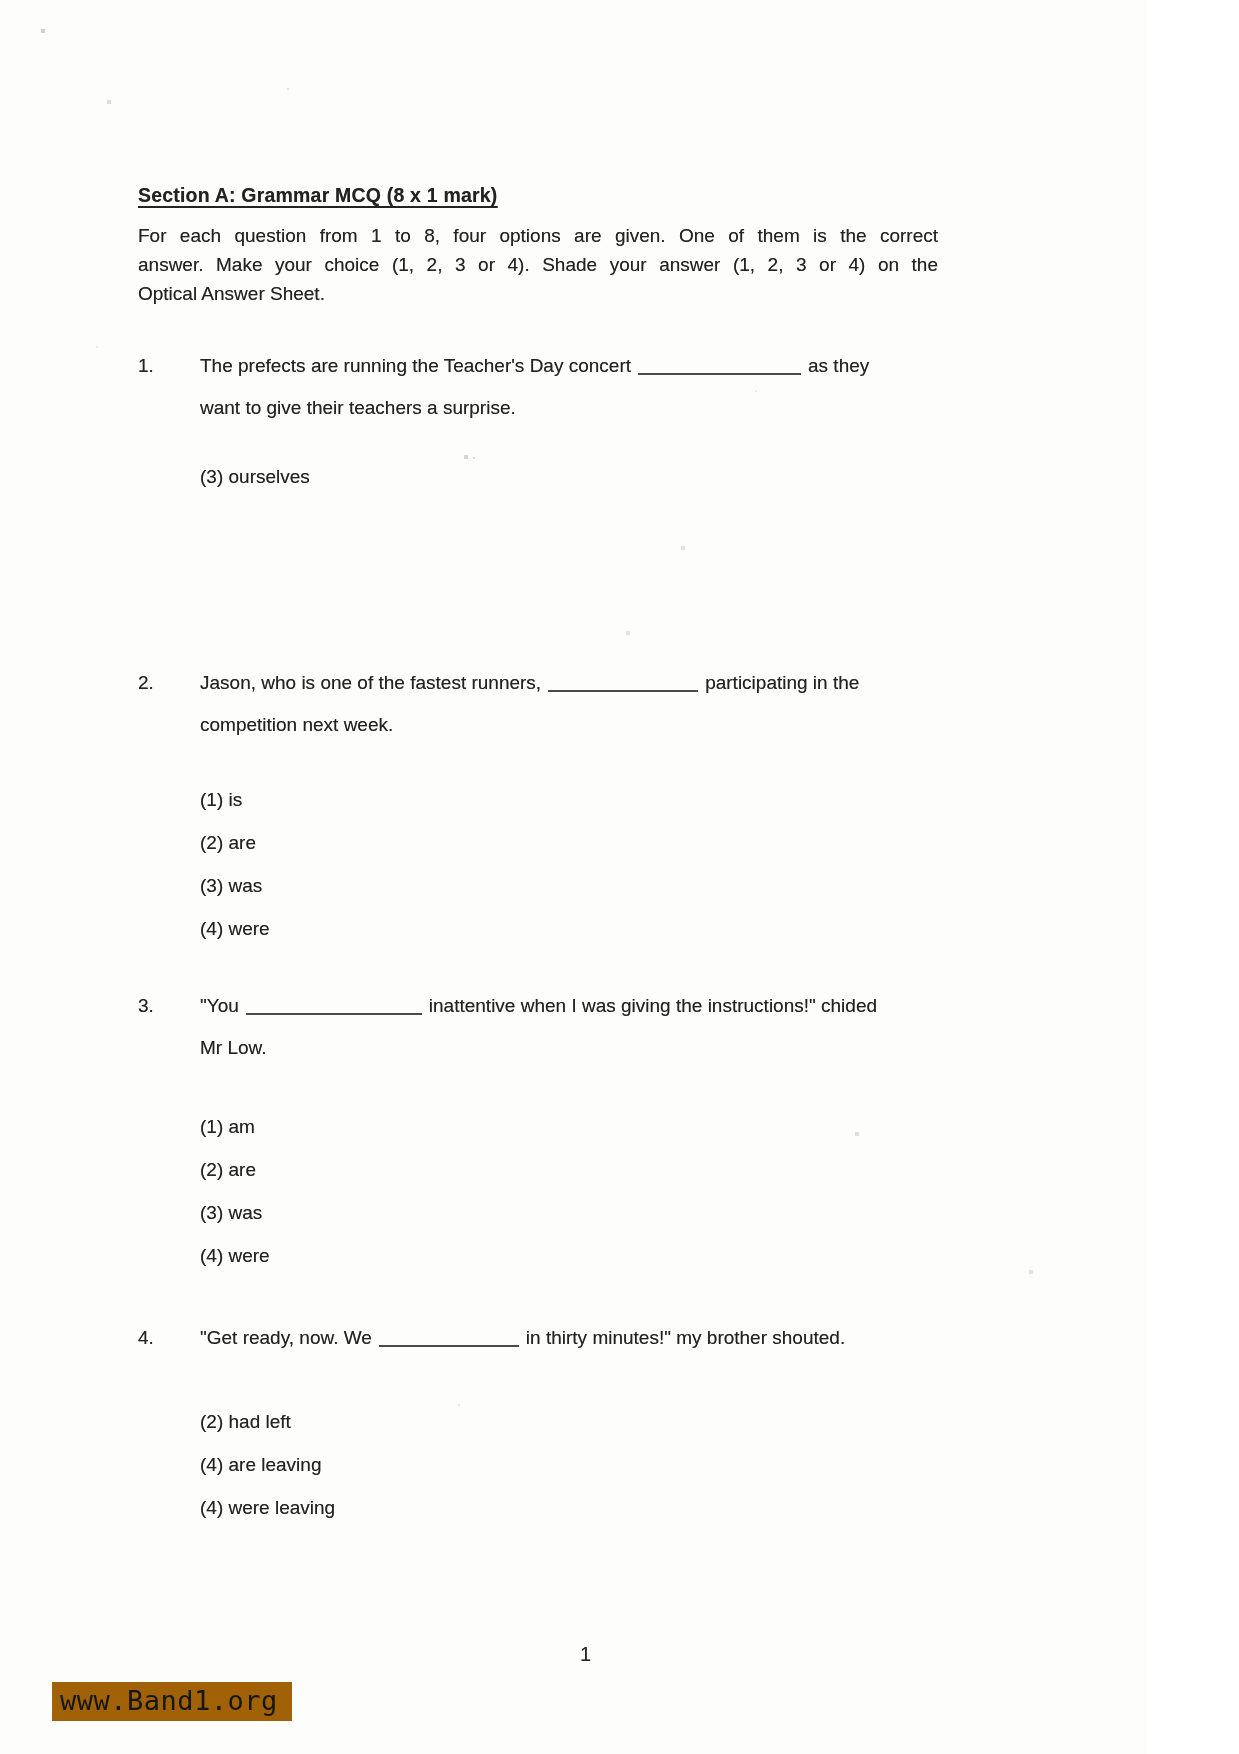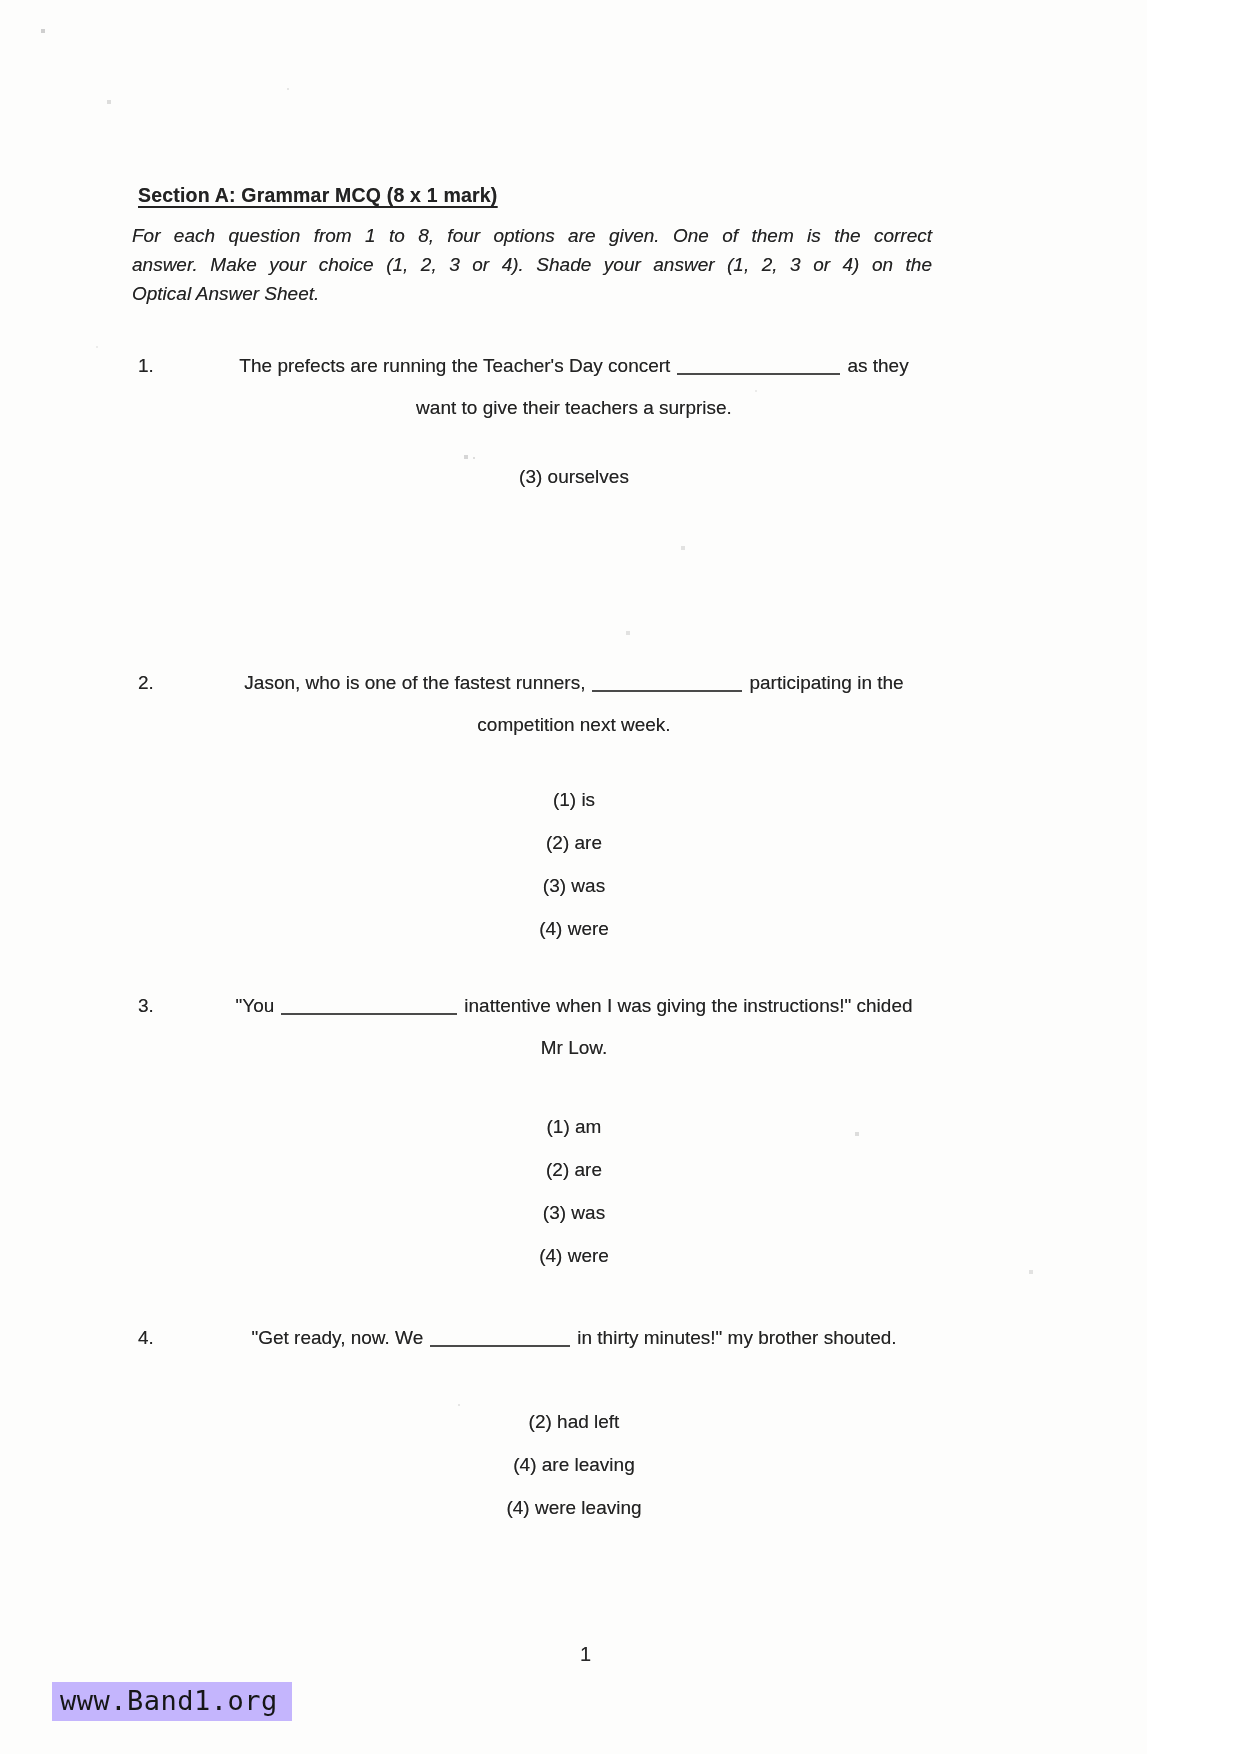--- a/index.html
+++ b/index.html
@@ -30,46 +30,44 @@
     font-size: 19.5px;
     font-weight: bold;
     text-decoration: underline;
     text-decoration-thickness: 2px;
     text-underline-offset: 4px;
     letter-spacing: 0.2px;
     white-space: nowrap;
   }
   .instructions {
     position: absolute;
-    left: 132px;
+    left: 138px;
     top: 221px;
     width: 800px;
     font-size: 19px;
     line-height: 29px;
-    font-style: italic;
   }
   .instr-line.justify {
     text-align: justify;
     text-align-last: justify;
   }
   .question {
     position: absolute;
     left: 138px;
     width: 810px;
     display: flex;
     font-size: 19px;
   }
   .qnum {
     width: 62px;
     flex: 0 0 62px;
     line-height: 42px;
   }
   .qbody {
     flex: 1;
-    text-align: center;
   }
   .qline {
     line-height: 42px;
     white-space: nowrap;
   }
   .blank {
     display: inline-block;
     border-bottom: 2px solid #4a4a4a;
     height: 14px;
     position: relative;
@@ -100,21 +98,21 @@
     font-size: 20px;
     color: #2a2a2a;
   }
   .watermark {
     position: absolute;
     left: 52px;
     top: 1682px;
     font-family: "DejaVu Sans Mono", monospace;
     font-size: 27px;
     color: #161616;
-    background: #c4b5fd;
+    background: #a16207;
     padding: 3px 14px 5px 8px;
     letter-spacing: 0.5px;
   }
   
   .scan-noise {
     position: absolute;
     left: 0; top: 0;
     width: 2px; height: 2px;
     background: transparent;
     box-shadow:

